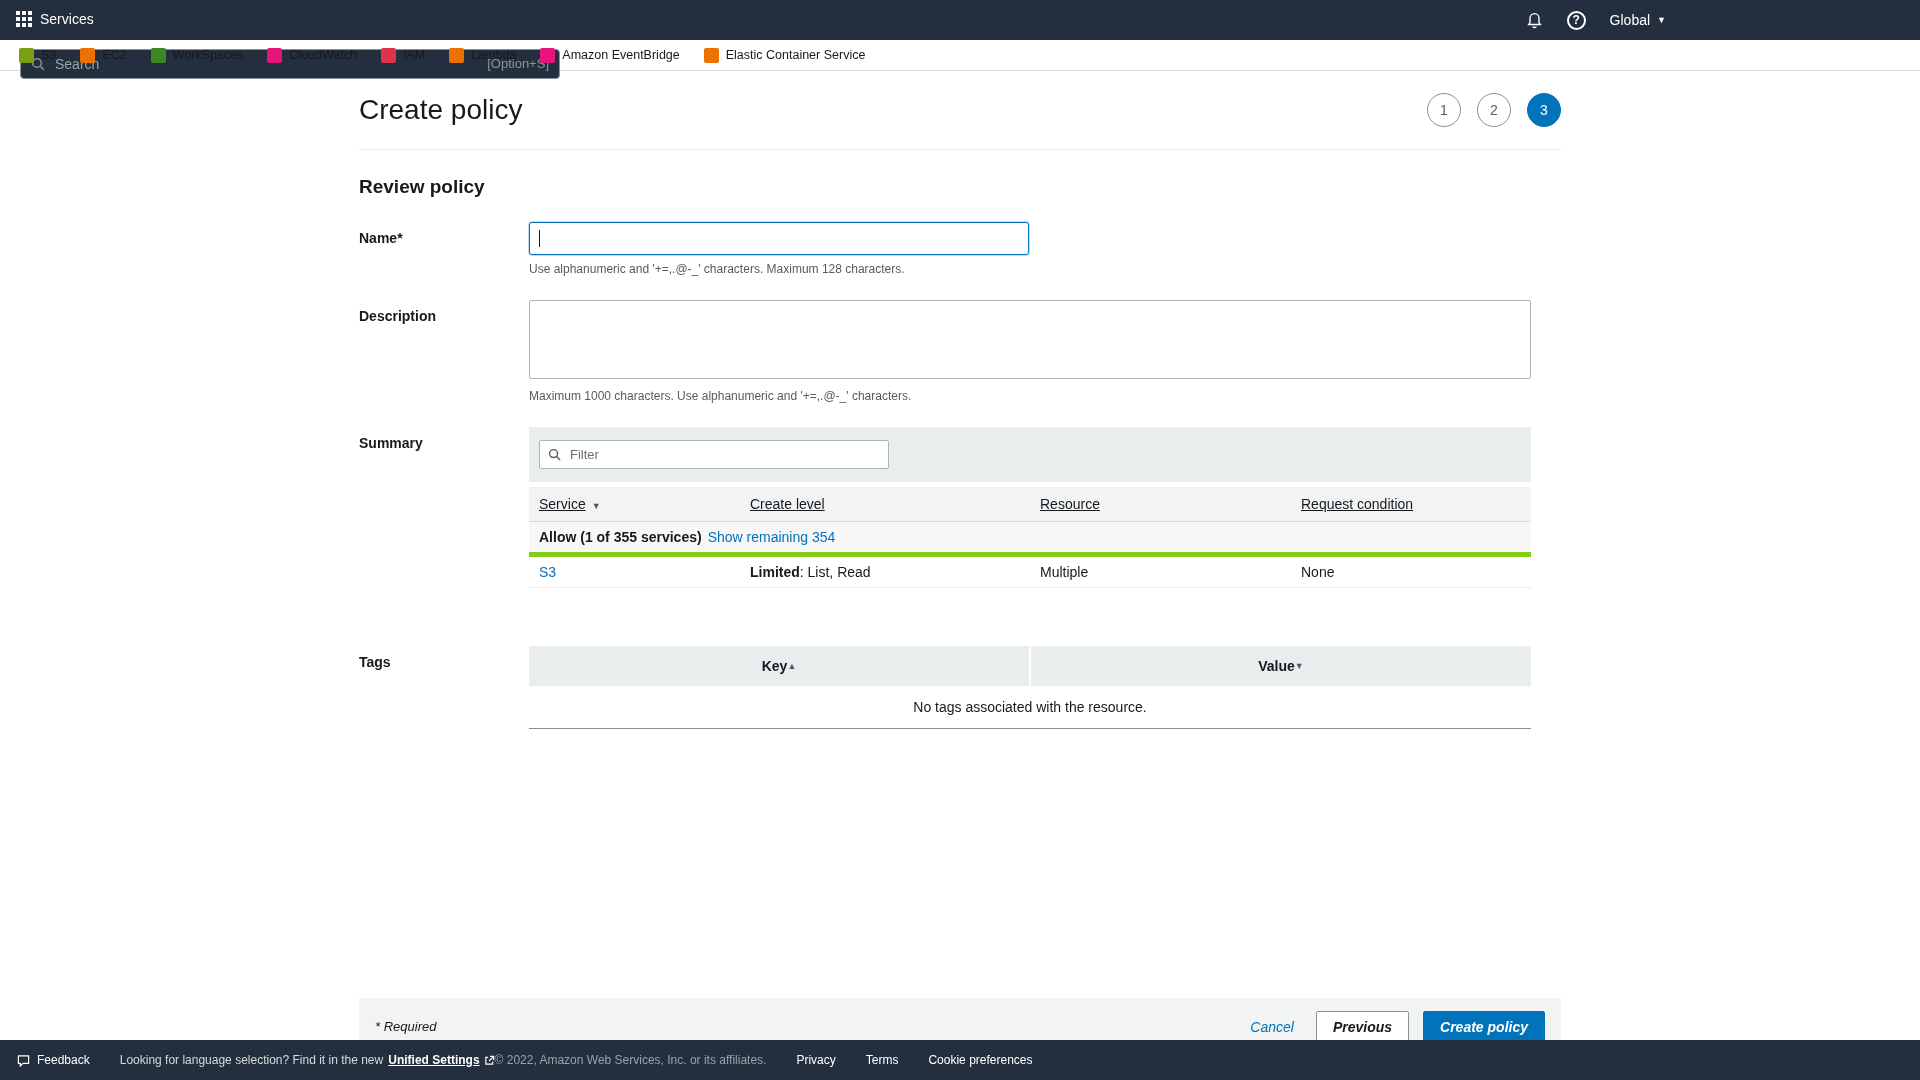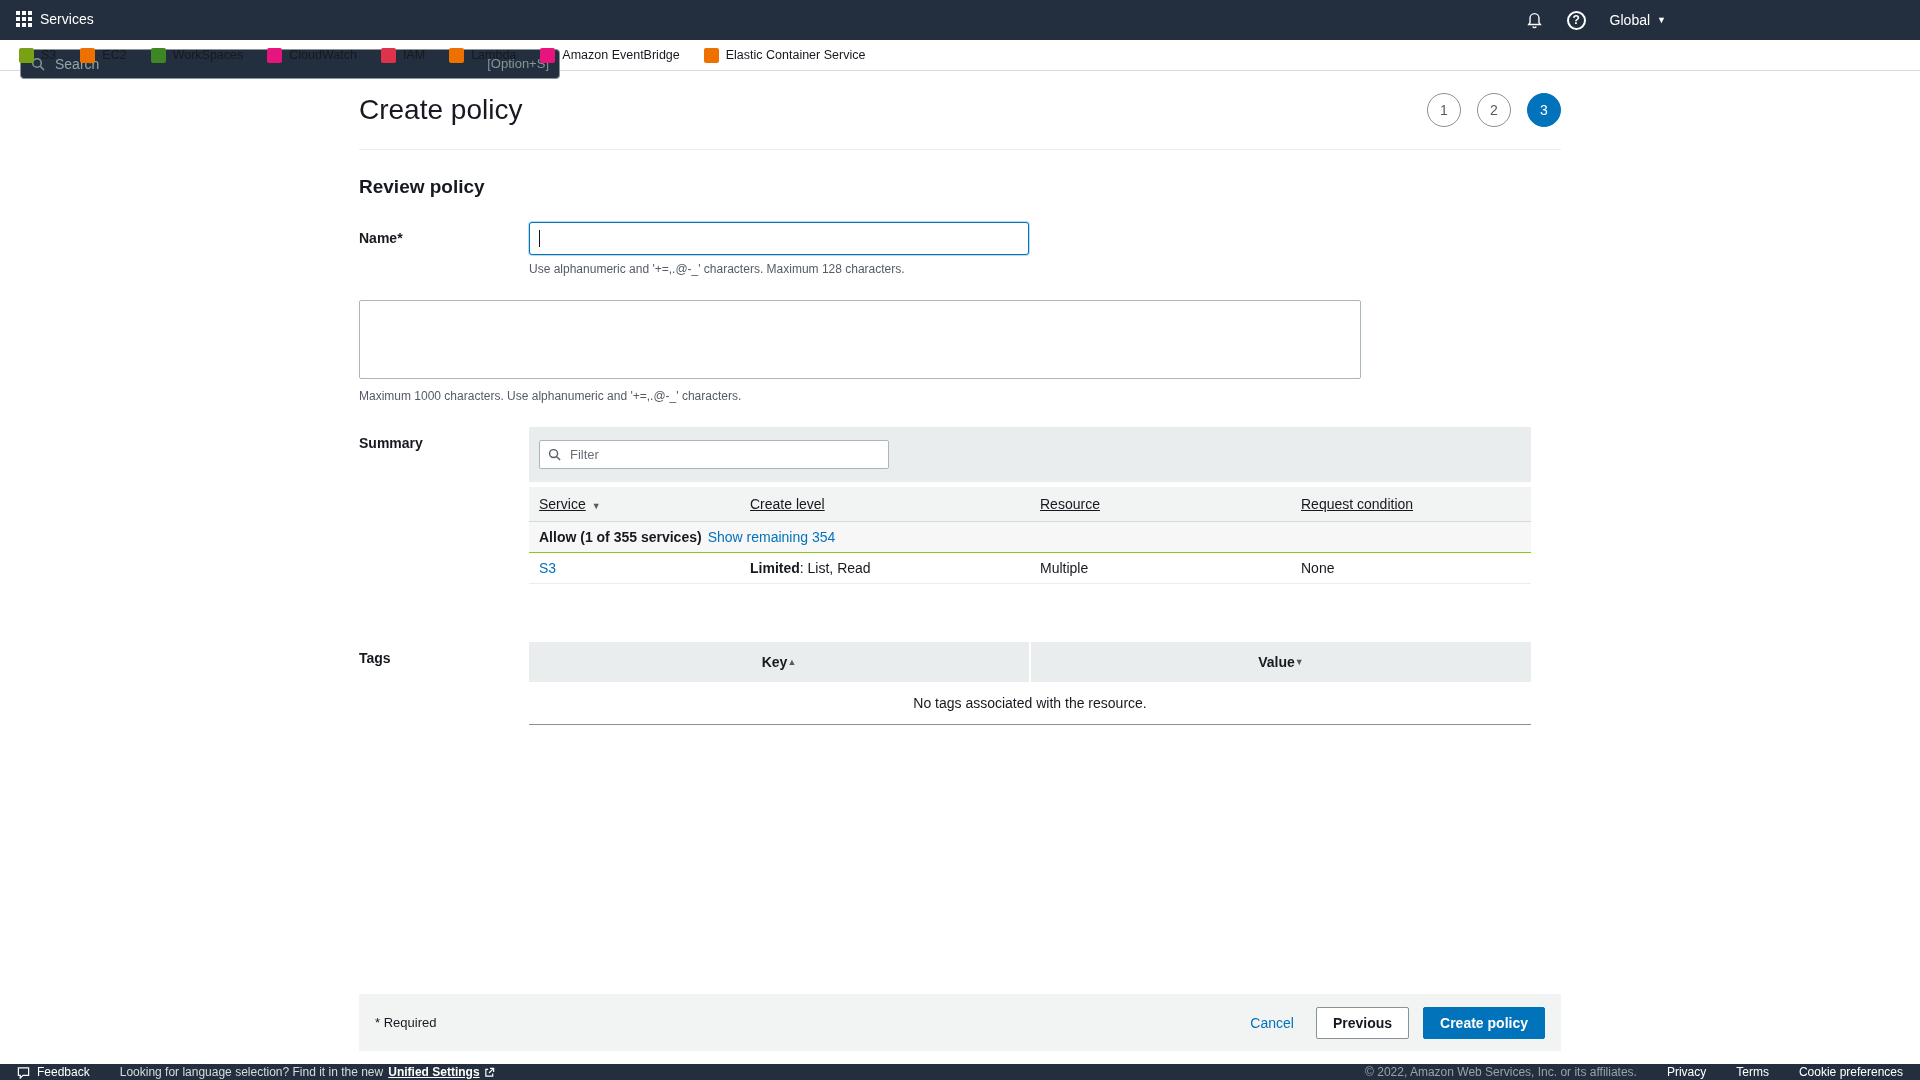--- a/index.html
+++ b/index.html
@@ -74,49 +74,49 @@
   .summary-table { width:100%; border-collapse:collapse; font-size:14px; }
   .summary-table th { background:#f2f3f3; text-align:left; font-weight:400; padding:9px 10px;
     border-bottom:1px solid #d5dbdb; cursor:pointer; }
   .summary-table th:nth-child(1){ width:211px; }
   .summary-table th:nth-child(2){ width:290px; }
   .summary-table th:nth-child(3){ width:261px; }
   .summary-table th:nth-child(4){ width:240px; }
   .th-label { text-decoration:underline; }
   .sort-caret { font-size:9px; color:#545b64; margin-left:6px; }
   .summary-table td { padding:7px 10px; }
-  .allow-row td { background:#f7f7f7; border-bottom:1px solid #84cc16; }
+  .allow-row td { background:#f7f7f7; border-bottom:5px solid #84cc16; }
   .allow-bold { font-weight:700; }
   .allow-link { margin-left:6px; }
   .svc-row td { background:#fff; border-bottom:1px solid #eaeded; }
   .link { color:#0073bb; text-decoration:none; }
   .panel-spacer { height:30px; }
 
   
   .tags-row { margin-top:28px; }
   .tags-table { width:100%; border-collapse:collapse; font-size:14px; }
   .tags-table th { background:#eaeded; padding:12px; font-weight:700; text-align:left; width:50%; cursor:pointer; }
   .tags-table th + th { border-left:2px solid #fff; }
   .th-flex { display:flex; justify-content:center; align-items:center; }
   .sort-icon { font-size:9px; color:#545b64; }
   .tags-empty td { text-align:center; padding:13px; border-bottom:1px solid #879196; }
 
   
   .footer-strip { margin-top:269px; height:57px; background:#f2f3f3; display:flex;
-    align-items:center; justify-content:space-between; padding:0 16px; width:1202px; }
+    align-items:center; justify-content:space-between; padding:0 16px; width:1202px;font-style:italic; }
   .required-note { font-size:13px; }
   .footer-actions { display:flex; align-items:center; }
   .cancel-link { color:#0073bb; font-size:14px; margin-right:22px; text-decoration:none; }
   .btn { font:inherit; font-size:14px; font-weight:700; border-radius:2px; padding:7px 16px; cursor:pointer; }
   .btn-secondary { background:#fff; border:1px solid #879196; color:#16191f; }
   .btn-primary { background:#0073bb; border:1px solid #0073bb; color:#fff; margin-left:14px; }
 
   
-  .bottombar { position:absolute; left:0; bottom:0; width:1920px; height:16px; background:#232f3e;
-    display:flex; align-items:center; justify-content:space-between; padding:0 17px; font-size:12px; color:#d5dbdb; }
+  .bottombar { position:absolute; left:0; bottom:0; width:1920px; height:40px; background:#232f3e;
+    display:flex; align-items:center; justify-content:flex-start; padding:0 17px; font-size:12px; color:#d5dbdb; }
   .bb-left { display:flex; align-items:center; gap:30px; }
   .bb-right { display:flex; align-items:center; gap:30px; }
   .bb-feedback { display:flex; align-items:center; gap:7px; color:#fff; cursor:pointer; }
   .bb-lang { display:flex; align-items:center; gap:5px; }
   .bb-lang-link { color:#fff; font-weight:700; display:flex; align-items:center; gap:4px;text-decoration:underline; }
   .bb-muted { color:#95a5a6; }
   .bb-link { color:#fff; text-decoration:none; cursor:pointer; }
 </style>
 </head>
 <body>
@@ -222,20 +222,21 @@
     <div class="form-field">
       <span class="name-wrap">
         <input class="name-input" value="" style="">
         <span class="text-caret"></span>
       </span>
       <div class="help-text">Use alphanumeric and '+=,.@-_' characters. Maximum 128 characters.</div>
     </div>
   </div>
 
   <div class="form-row">
+    <div class="form-label">Description</div>
     <div class="form-field">
       <textarea class="desc-textarea" style=""></textarea>
       <div class="help-text">Maximum 1000 characters. Use alphanumeric and '+=,.@-_' characters.</div>
     </div>
   </div>
 
   <div class="form-row">
     <div class="form-label">Summary</div>
     <div class="form-field">
       <div class="summary-panel">

